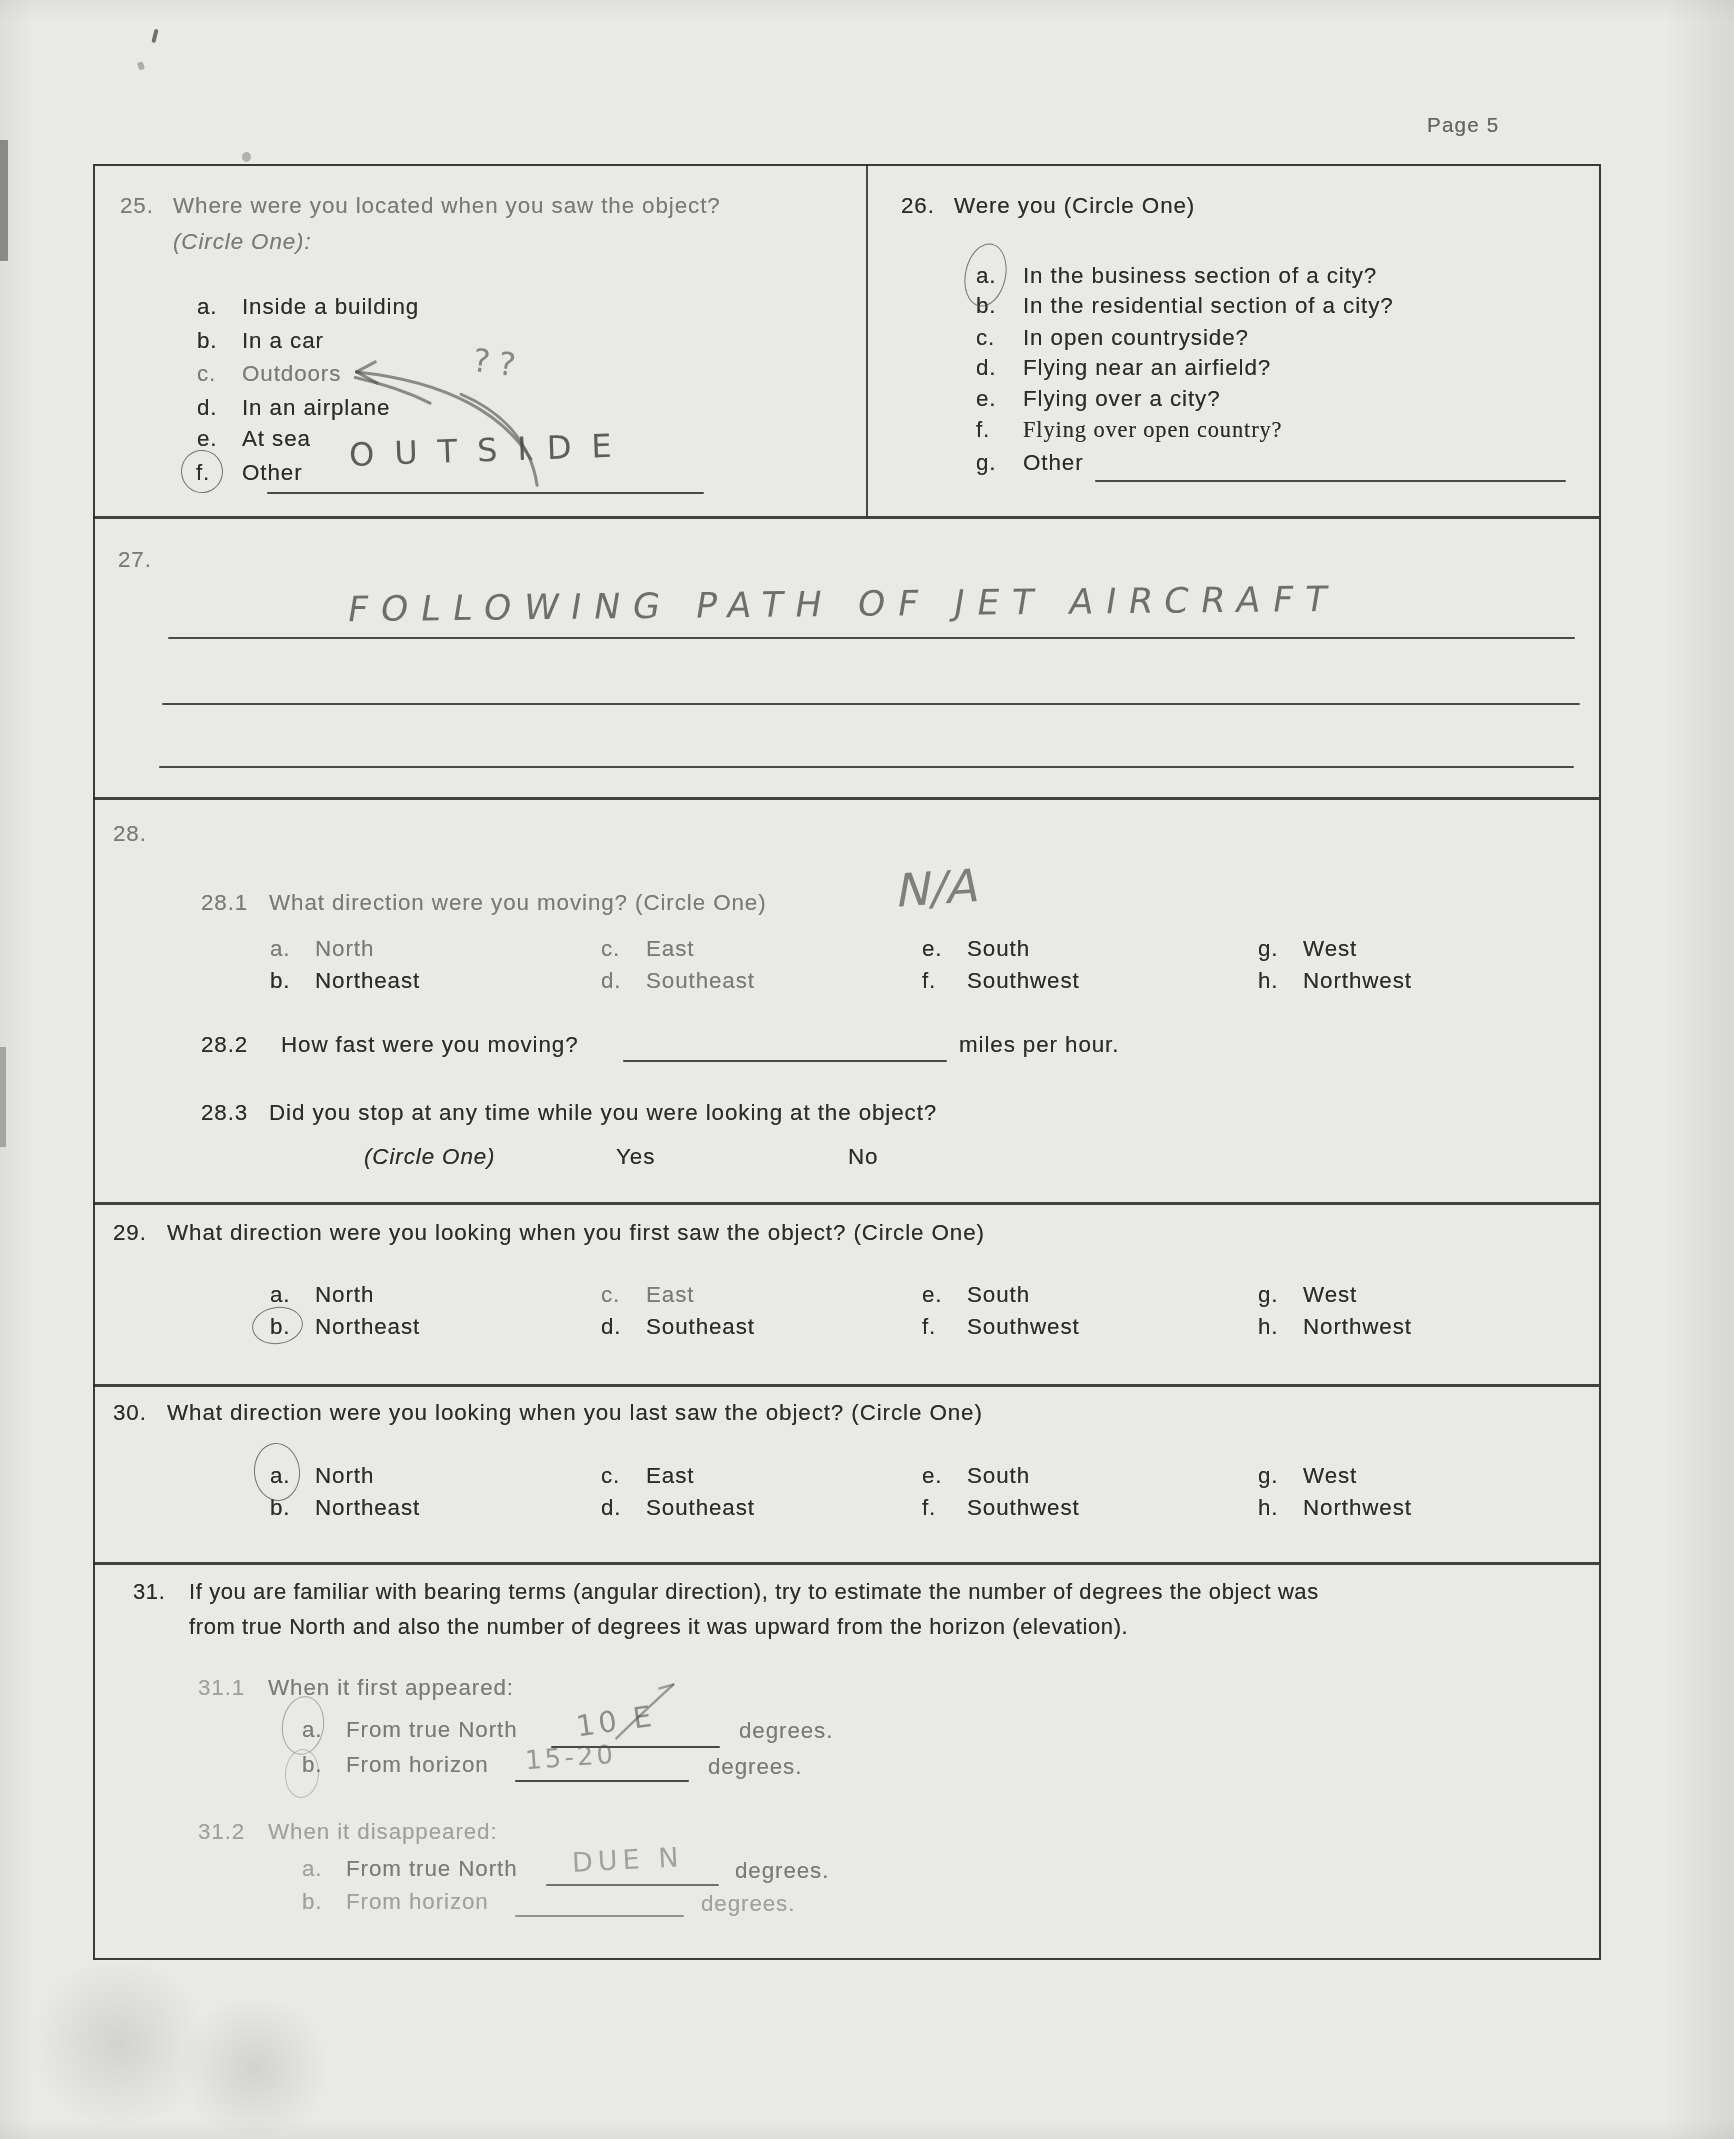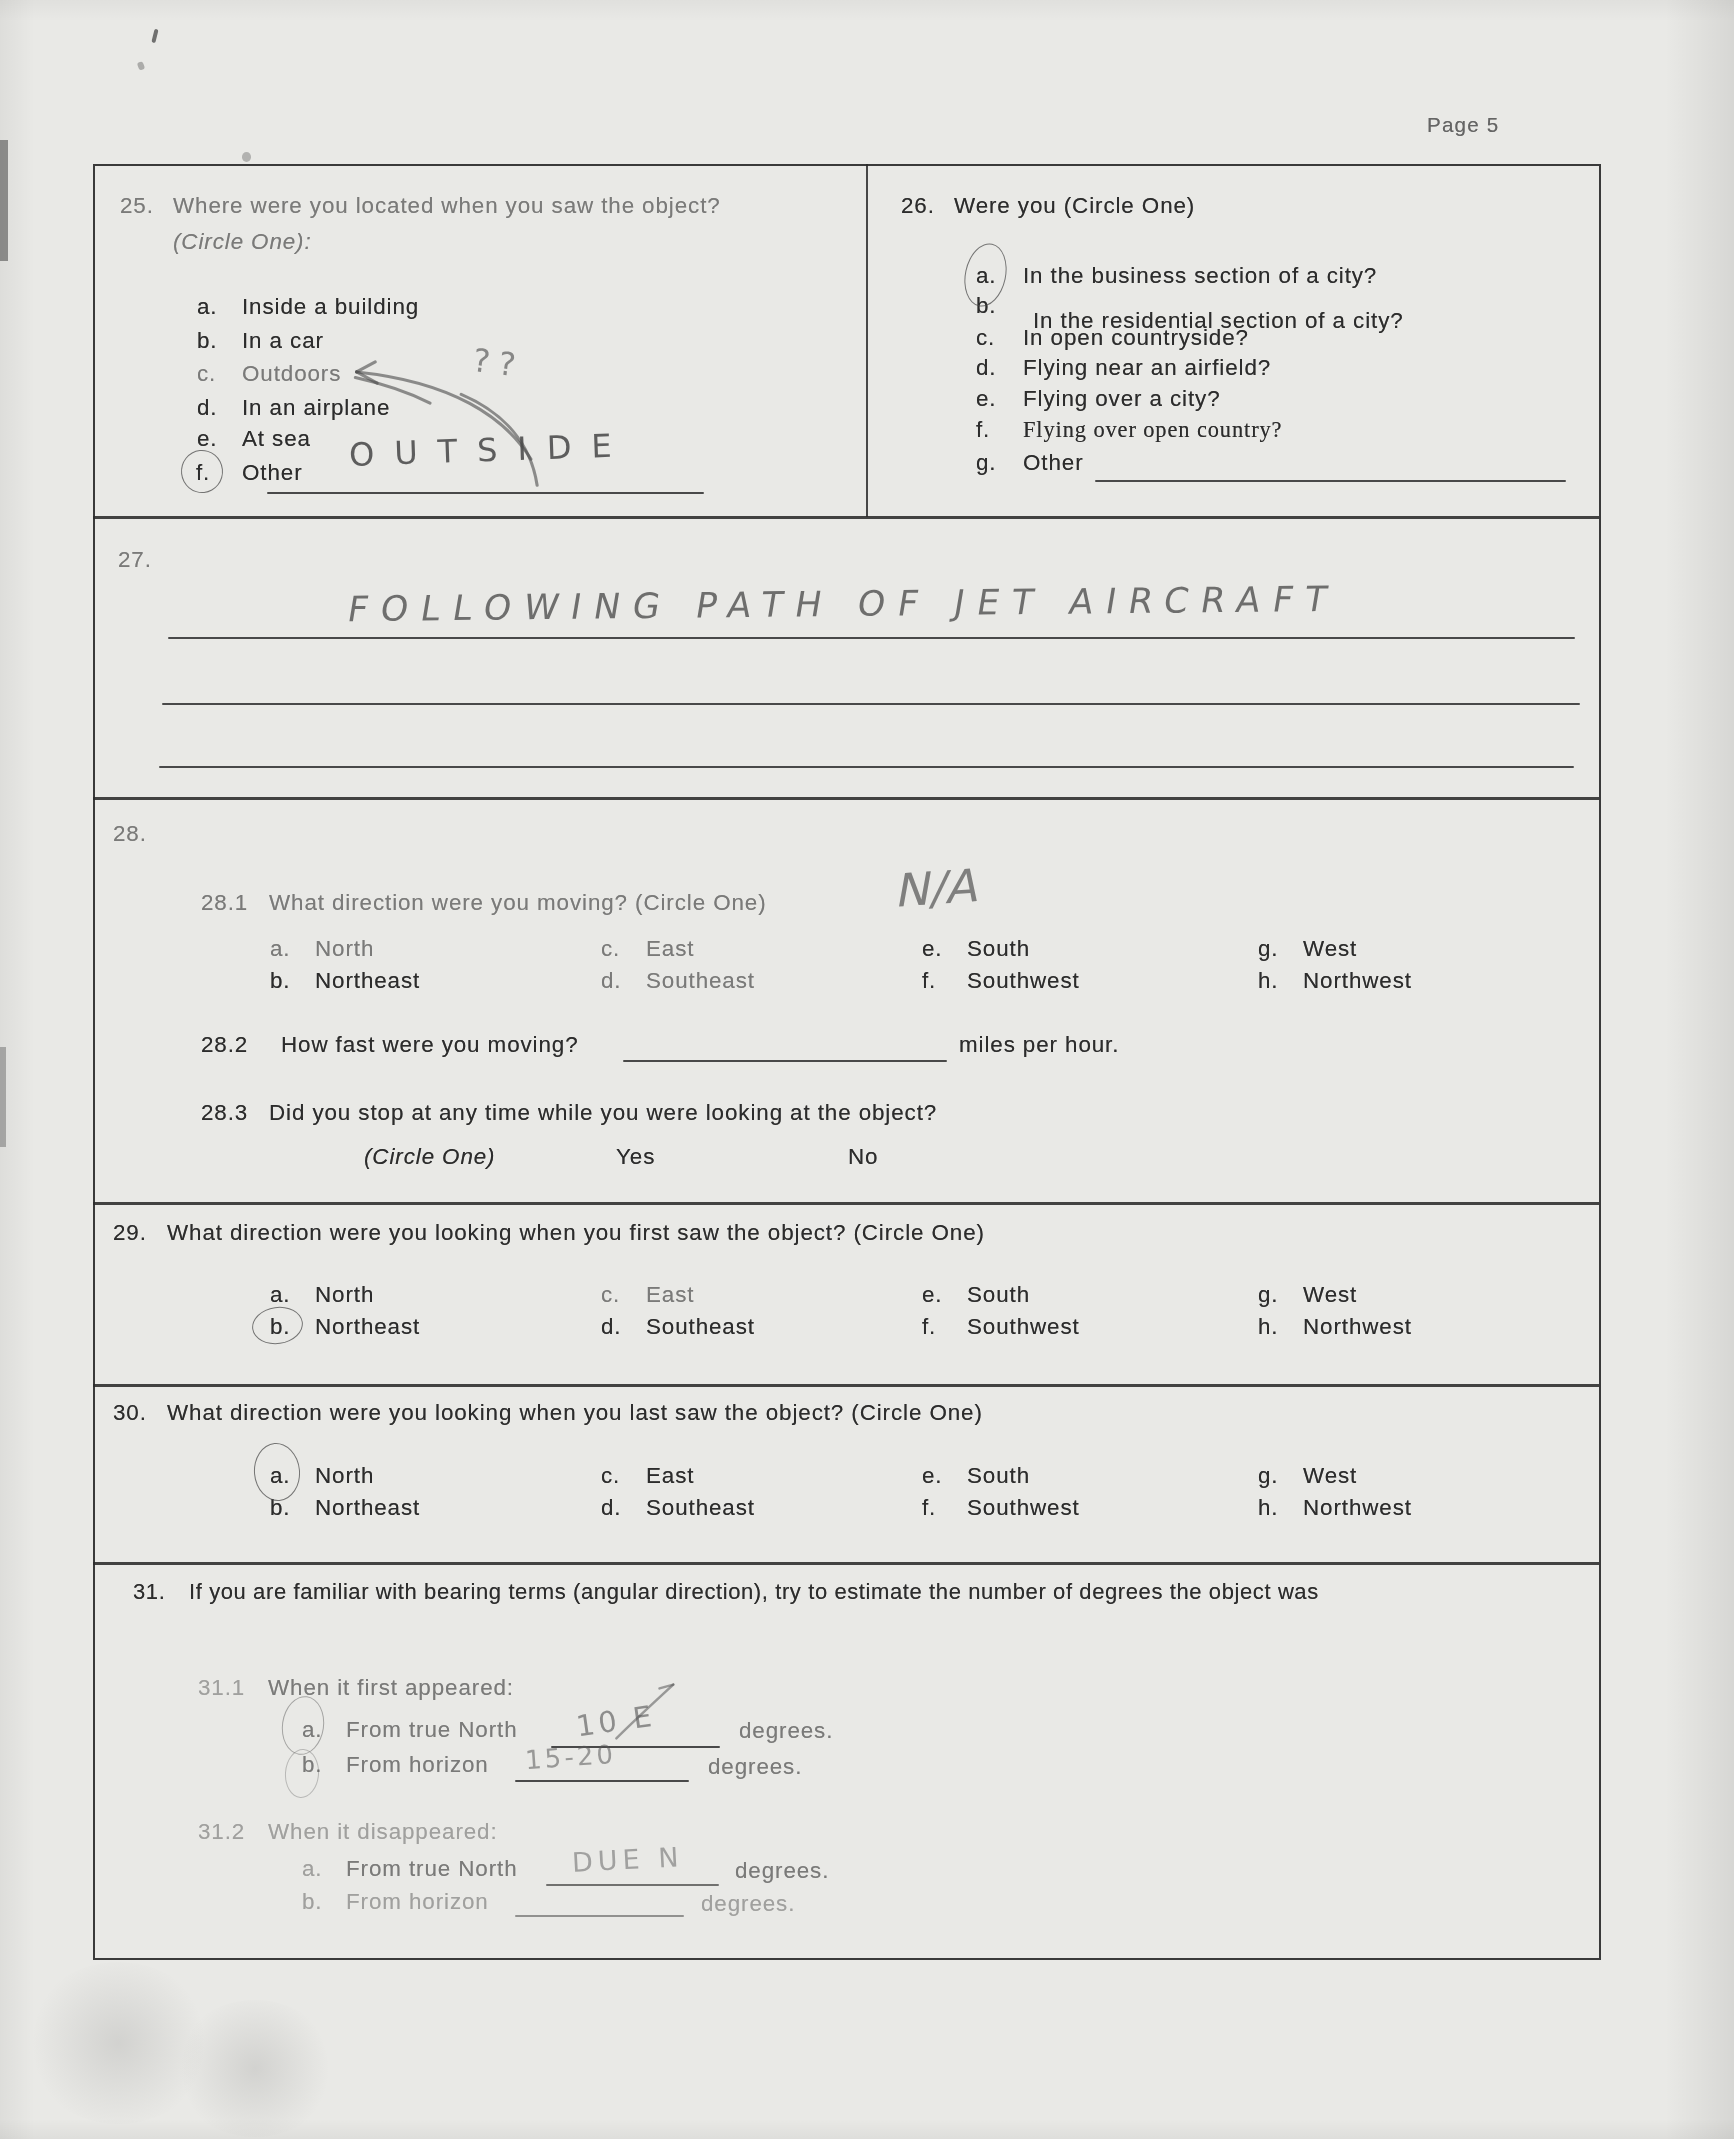--- a/index.html
+++ b/index.html
@@ -83,21 +83,21 @@
       <path d="M230,82 C300,112 342,162 352,228"></path>
     </g>
   </svg>
 
   <div class="t" style="left:901px;top:193px;">26.</div>
   <div class="t" style="left:954px;top:193px;">Were you (Circle One)</div>
 
   <div class="t" style="left:976px;top:263px;">a.</div>
   <div class="t" style="left:1023px;top:263px;">In the business section of a city?</div>
   <div class="t" style="left:976px;top:293px;">b.</div>
-  <div class="t" style="left:1023px;top:308px;margin-left:10px;">In the residential section of a city?</div>
+  <div class="t" style="left:1023px;top:293px;">In the residential section of a city?</div>
   <div class="t" style="left:976px;top:325px;">c.</div>
   <div class="t" style="left:1023px;top:325px;">In open countryside?</div>
   <div class="t" style="left:976px;top:355px;">d.</div>
   <div class="t" style="left:1023px;top:355px;">Flying near an airfield?</div>
   <div class="t" style="left:976px;top:386px;">e.</div>
   <div class="t" style="left:1023px;top:386px;">Flying over a city?</div>
   <div class="t" style="left:976px;top:417px;">f.</div>
   <div class="t" style="left:1023px;top:417px;font-family:Liberation Serif, serif;">Flying over open country?</div>
   <div class="t" style="left:976px;top:450px;">g.</div>
   <div class="t" style="left:1023px;top:450px;">Other</div>
@@ -179,20 +179,21 @@
   <div class="t" style="left:922px;top:1495px;">f.</div>
   <div class="t" style="left:967px;top:1495px;">Southwest</div>
   <div class="t" style="left:1258px;top:1463px;">g.</div>
   <div class="t" style="left:1303px;top:1463px;">West</div>
   <div class="t" style="left:1258px;top:1495px;">h.</div>
   <div class="t" style="left:1303px;top:1495px;">Northwest</div>
   <div class="circ" style="left:254px;top:1443px;width:44px;height:56px;transform:rotate(-5deg);"></div>
 
   <div class="t sm" style="left:113px;top:1579px;">31.</div>
   <div class="t sm" style="left:169px;top:1579px;">If you are familiar with bearing terms (angular direction), try to estimate the number of degrees the object was</div>
+  <div class="t sm" style="left:169px;top:1614px;">from true North and also the number of degrees it was upward from the horizon (elevation).</div>
 
   <div class="t vfaint" style="left:198px;top:1675px;">31.1</div>
   <div class="t faint" style="left:268px;top:1675px;">When it first appeared:</div>
 
   <div class="t faint" style="left:302px;top:1717px;">a.</div>
   <div class="t faint" style="left:346px;top:1717px;">From true North</div>
   <div class="hw" style="left:576px;top:1704px;font-size:29px;letter-spacing:3.7px;transform:rotate(-8deg);color:rgba(80,80,80,.6);">10 E</div>
   <div class="rule" style="left:551px;top:1746px;width:169px;"></div>
   <div class="t faint" style="left:739px;top:1718px;">degrees.</div>
   <svg style="left:607px;top:1677px;" width="75" height="69" viewBox="0 0 120 110">

